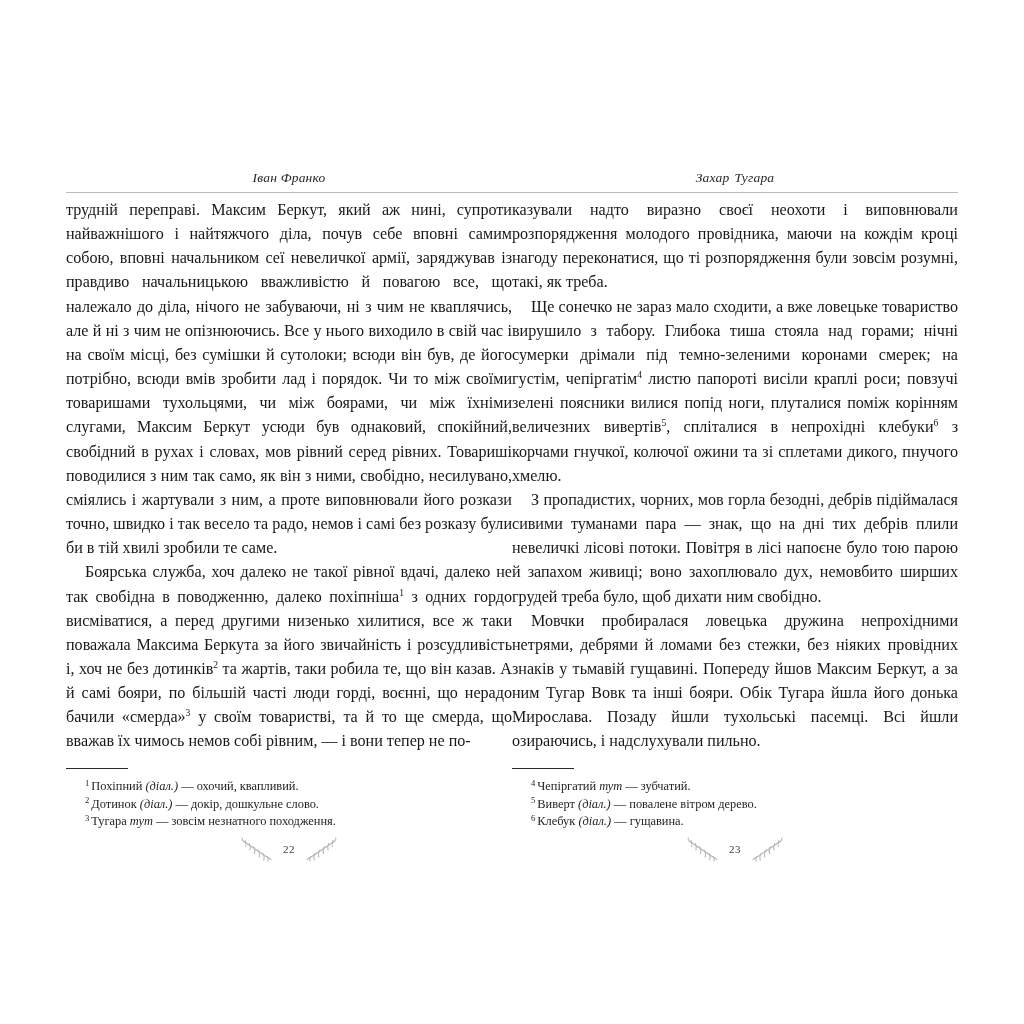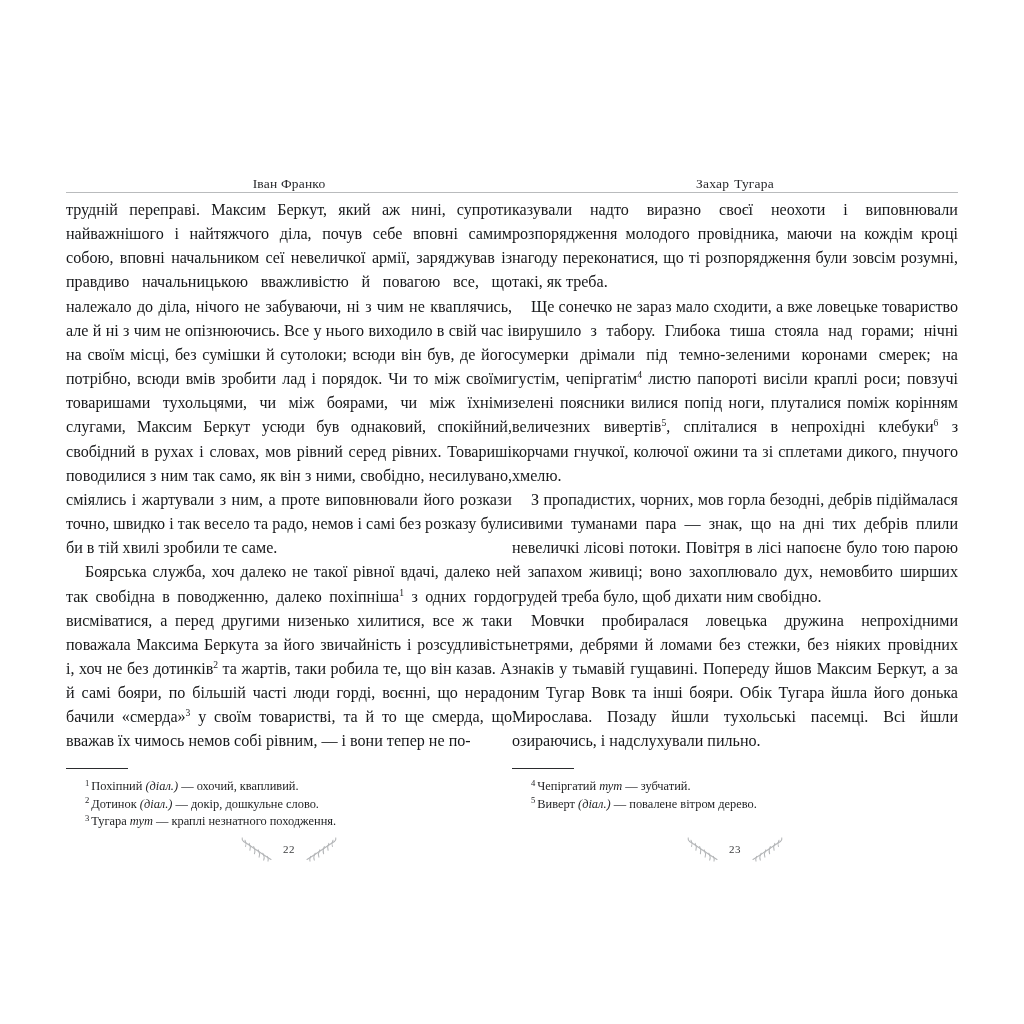--- a/index.html
+++ b/index.html
@@ -29,24 +29,25 @@
     position: relative;
     width: 455px;
     height: 1024px;
   }
   .page-left  { margin-left: 66px; }
   .page-right { margin-right: 66px; }
 
   
   .running-head {
     position: absolute;
-    top: 176px;
+    top: 170px;
     left: 0;
     width: 100%;
     text-align: center;
+    font-style: italic;
     font-size: 13.5px;
     letter-spacing: 0.2px;
     color: #27282b;
   }
   .running-head .gap { display: inline-block; width: 5px; }
 
   .head-rule {
     position: absolute;
     top: 192px;
     left: 0;
@@ -151,21 +152,21 @@
     <div class="body-text">
       <p>трудній переправі. Максим Беркут, який аж нині, супроти найважнішого і найтяжчого діла, почув себе вповні самим собою, вповні начальником сеї невеличкої армії, заряджував із правдиво начальницькою вважливістю й повагою все, що належало до діла, нічого не забуваючи, ні з чим не квaплячись, але й ні з чим не опізнюючись. Все у нього виходило в свій час і на своїм місці, без сумішки й сутолоки; всюди він був, де його потрібно, всюди вмів зробити лад і порядок. Чи то між своїми товаришами тухольцями, чи між боярами, чи між їхніми слугами, Максим Беркут усюди був однаковий, спокійний, свобідний в рухах і словах, мов рівний серед рівних. Товариші поводилися з ним так само, як він з ними, свобідно, несилувано, сміялись і жартували з ним, а проте виповнювали його розкази точно, швидко і так весело та радо, немов і самі без розказу були би в тій хвилі зробили те саме.</p>
       <p class="indent"><span>Боярська служба, хоч далеко не такої рівної вдачі, далеко не так свобідна в поводженню, далеко похіпніша</span><sup>1</sup><span> з одних гордо висміватися, а перед другими низенько хилитися, все ж таки поважала Максима Беркута за його звичайність і розсудливість і, хоч не без дотинків</span><sup>2</sup><span> та жартів, таки робила те, що він казав. А й самі бояри, по більшій часті люди горді, воєнні, що нерадо бачили «смерда»</span><sup>3</sup><span> у своїм товаристві, та й то ще смерда, що вважав їх чимось немов собі рівним, — і вони тепер не по-</span></p>
     </div>
 
     <div class="footnotes">
       <div class="fn-rule"></div>
       <div class="fn-list">
         <div class="fn-item"><sup>1</sup><span>Похіпний</span> <i>(діал.)</i><span> — охочий, квапливий.</span></div>
         <div class="fn-item"><sup>2</sup><span>Дотинок</span> <i>(діал.)</i><span> — докір, дошкульне слово.</span></div>
-        <div class="fn-item"><sup>3</sup><span>Тугара</span> <i>тут</i><span> — краплі незнатного походження.</span></div>
+        <div class="fn-item"><sup>3</sup><span>Тугара</span> <i>тут</i><span> — зовсім незнатного походження.</span></div>
       </div>
     </div>
 
     <div class="folio">
       <svg class="sprig" width="34" height="26" viewBox="0 0 34 26">
         <g stroke="#b4b6b8" stroke-width="1.05" fill="none" stroke-linecap="round">
           <path d="M2.5 4.5 C10 9, 18 15, 30 22.5"></path>
           <path d="M4 3.2 C5.2 5.4, 5.4 7.6, 4.6 9.4"></path>
           <path d="M8.2 6.4 C9.5 8.8, 9.7 11.2, 8.9 13.2"></path>
           <path d="M12.6 9.6 C14 12.1, 14.2 14.6, 13.4 16.7"></path>
@@ -207,20 +208,21 @@
       <p class="indent"><span>Ще сонечко не зараз мало сходити, а вже ловецьке товариство вирушило з табору. Глибока тиша стояла над горами; нічні сумерки дрімали під темно-зеленими коронами смерек; на густім, чепіргатім</span><sup>4</sup><span> листю папороті висіли краплі роси; повзучі зелені поясники вилися попід ноги, плуталися поміж корінням величезних вивертів</span><sup>5</sup><span>, сплітaлися в непрохідні клебуки</span><sup>6</sup><span> з корчами гнучкої, колючої ожини та зі сплетами дикого, пнучого хмелю.</span></p>
       <p class="indent">З пропадистих, чорних, мов горла безодні, дебрів підіймалася сивими туманами пара — знак, що на дні тих дебрів плили невеличкі лісові потоки. Повітря в лісі напоєне було тою парою й запахом живиці; воно захоплювало дух, немовбито ширших грудей треба було, щоб дихати ним свобідно.</p>
       <p class="indent">Мовчки пробиралася ловецька дружина непрохідними нетрями, дебрями й ломами без стежки, без ніяких провідних знаків у тьмавій гущавині. Попереду йшов Максим Беркут, а за ним Тугар Вовк та інші бояри. Обік Тугара йшла його донька Мирослава. Позаду йшли тухольські пасемці. Всі йшли озираючись, і надслухували пильно.</p>
     </div>
 
     <div class="footnotes">
       <div class="fn-rule"></div>
       <div class="fn-list">
         <div class="fn-item"><sup>4</sup><span>Чепіргатий</span> <i>тут</i><span> — зубчатий.</span></div>
         <div class="fn-item"><sup>5</sup><span>Виверт</span> <i>(діал.)</i><span> — повалене вітром дерево.</span></div>
+        <div class="fn-item"><sup>6</sup><span>Клебук</span> <i>(діал.)</i><span> — гущавина.</span></div>
       </div>
     </div>
 
     <div class="folio">
       <svg class="sprig" width="34" height="26" viewBox="0 0 34 26">
         <g stroke="#b4b6b8" stroke-width="1.05" fill="none" stroke-linecap="round">
           <path d="M2.5 4.5 C10 9, 18 15, 30 22.5"></path>
           <path d="M4 3.2 C5.2 5.4, 5.4 7.6, 4.6 9.4"></path>
           <path d="M8.2 6.4 C9.5 8.8, 9.7 11.2, 8.9 13.2"></path>
           <path d="M12.6 9.6 C14 12.1, 14.2 14.6, 13.4 16.7"></path>

